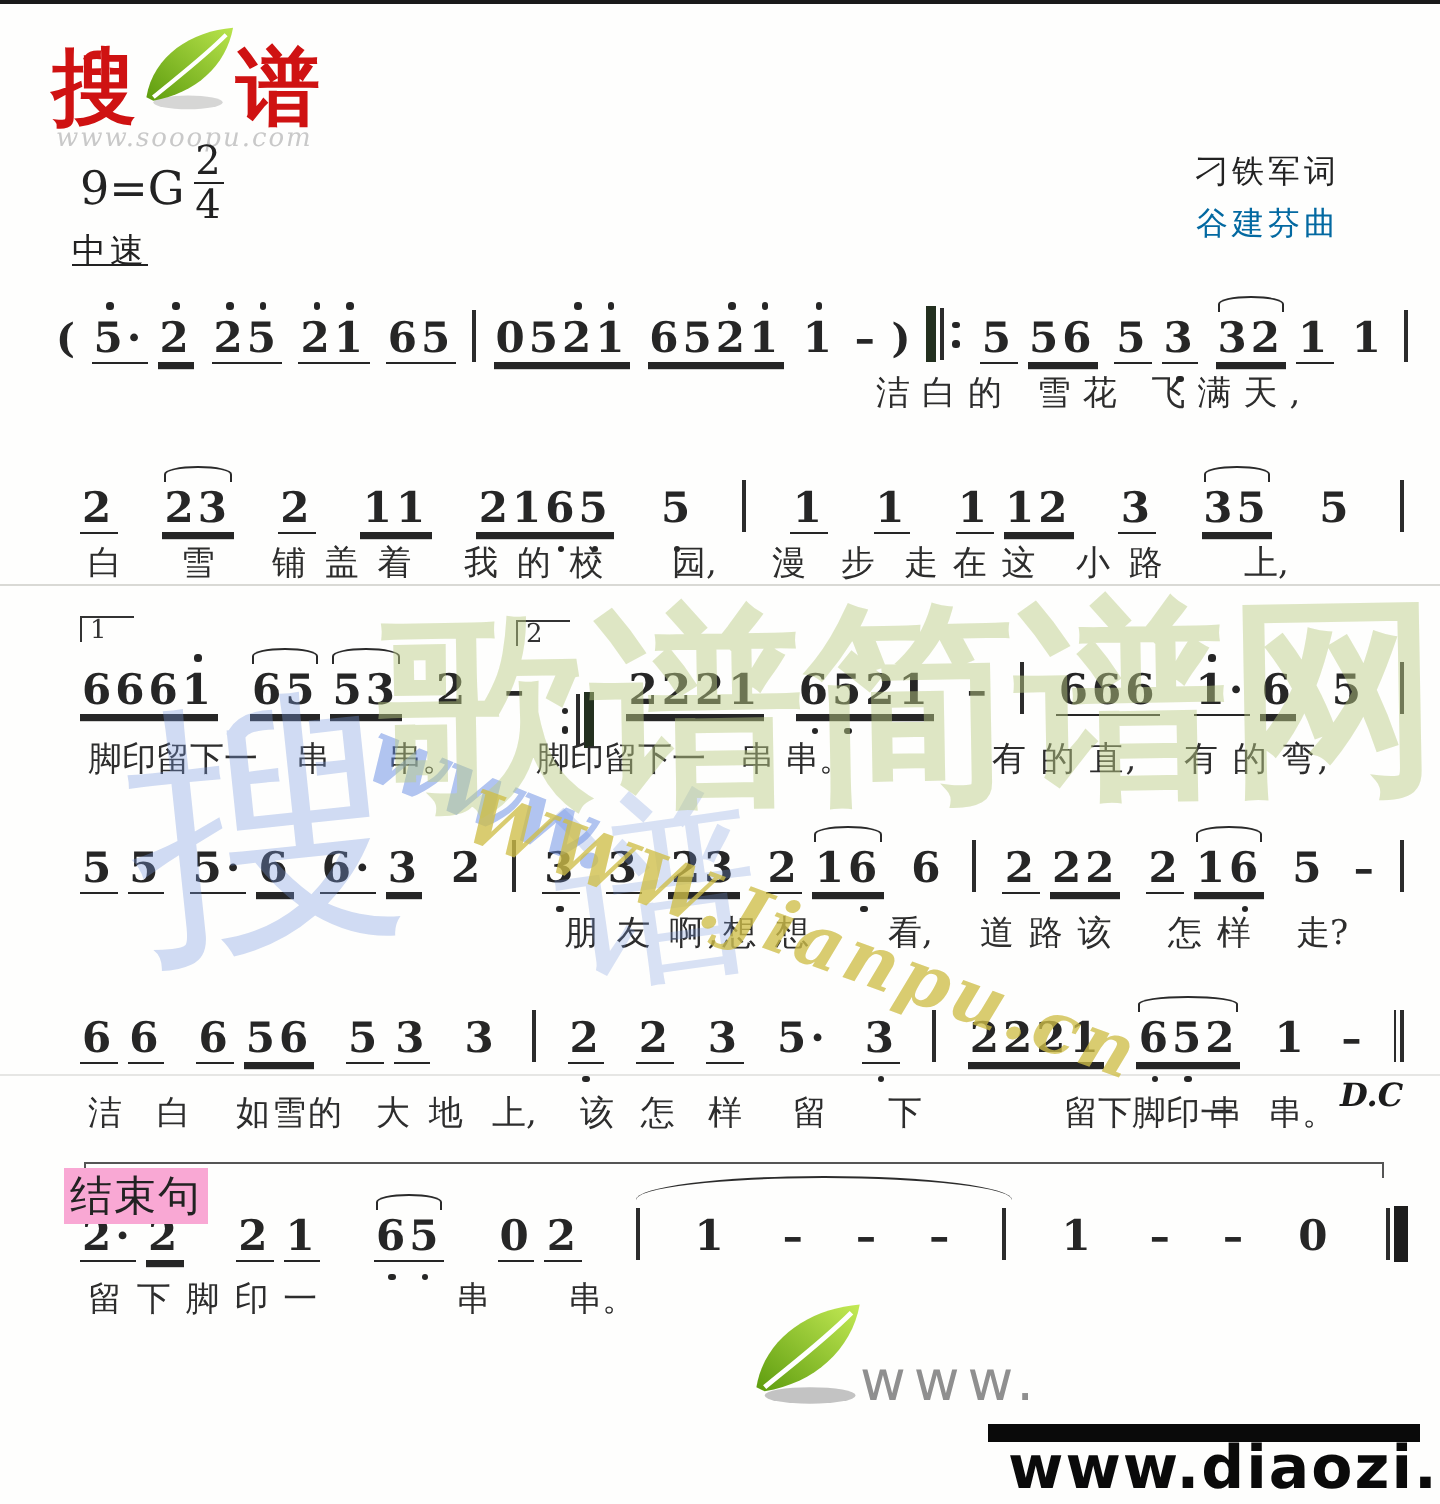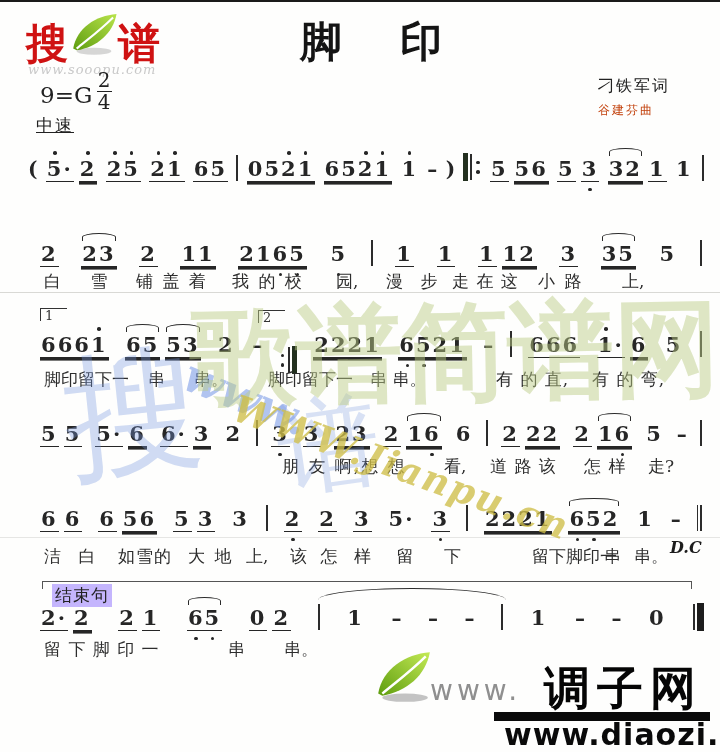--- a/index.html
+++ b/index.html
@@ -18,21 +18,21 @@
   #logo-site{position:absolute;top:52px;left:2px;font-size:13px;color:#c9c9c9;
              letter-spacing:1px;font-style:italic;}
 
   
   #title{top:14px;left:300px;font-size:42px;font-weight:bold;color:#141414;letter-spacing:58px;white-space:nowrap;}
   #keysig{top:82px;left:40px;font-size:23px;color:#222;}
   #meter{top:70px;left:94px;width:20px;text-align:center;font-size:20px;color:#222;line-height:21px;}
   #meter .mline{width:15px;height:1px;background:#222;margin:0 auto;}
   #tempo{top:114px;left:36px;font-size:17px;color:#222;letter-spacing:2px;text-decoration:underline;}
   #lyricist{top:76px;left:598px;font-size:16px;color:#222;letter-spacing:2px;}
-  #composer{top:102px;left:598px;font-size:12px;color:#c2410c;letter-spacing:2px;}
+  #composer{top:102px;left:598px;font-size:16px;color:#0369a1;letter-spacing:2px;}
 
   
   .rule{left:0;width:720px;height:1px;background:#b9b9b4;opacity:.55;}
 
   
   .system{position:absolute;left:0;width:720px;height:78px;}
   .notes-row{position:absolute;display:flex;justify-content:space-between;align-items:baseline;}
   .cluster{display:inline-flex;gap:5px;align-items:baseline;}
   .g{position:relative;font-size:21px;font-weight:600;color:#262626;letter-spacing:2px;
      padding:0 1px;line-height:1.15;white-space:nowrap;}
@@ -55,21 +55,21 @@
   .bdots i{width:3.5px;height:3.5px;border-radius:50%;background:#262626;}
   .lyr{position:absolute;font-size:17px;color:#2d2d2d;white-space:pre;}
   .volta{position:absolute;width:22px;height:12px;border-left:1.2px solid #333;border-top:1.2px solid #333;
      font-size:13px;color:#333;padding:0 0 0 4px;line-height:13px;}
   .tie{position:absolute;height:11px;border-top:1.6px solid #2b2b2b;
      border-radius:50% 50% 0 0 / 100% 100% 0 0;}
 
   #dc-label{top:538px;left:670px;font-size:16px;font-weight:bold;font-style:italic;color:#1c1c1c;}
   #ending-bracket{top:581px;left:42px;width:648px;height:7px;border-top:1.2px solid #555;
       border-left:1.2px solid #555;border-right:1.2px solid #555;}
-  #ending-label{top:584px;left:52px;font-size:17px;color:#222;letter-spacing:1px;background:#c4b5fd;padding:0 3px;}
+  #ending-label{top:584px;left:32px;font-size:21px;color:#222;letter-spacing:1px;background:#f9a8d4;padding:0 3px;}
 
   
   .wm{position:absolute;pointer-events:none;white-space:nowrap;}
   #wm-blue-char1{top:322px;left:64px;font-size:138px;color:rgba(120,152,222,.34);transform:rotate(-6deg);}
   #wm-blue-char2{top:378px;left:278px;font-size:102px;color:rgba(120,152,222,.28);transform:rotate(-8deg);}
   #wm-blue-www{top:348px;left:196px;font-size:46px;font-weight:bold;font-style:italic;
       color:rgba(100,138,228,.5);transform:rotate(22deg);transform-origin:left top;}
   #wm-stamp{top:282px;left:190px;font-size:106px;font-weight:bold;color:rgba(189,205,133,.48);
       letter-spacing:0;transform:rotate(-1deg);}
   #wm-stamp2{top:372px;left:438px;font-size:88px;font-weight:bold;color:rgba(189,205,133,.38);}
@@ -102,21 +102,20 @@
           </defs>
         <ellipse cx="30" cy="47" rx="20" ry="4" fill="#bbb" opacity=".6"></ellipse>
         <path d="M6 44 C 10 20, 32 6, 56 4 C 52 26, 34 42, 10 46 Z" fill="url(#lg1)"></path>
         <path d="M10 44 C 22 34, 38 22, 52 8" stroke="#ffffff" stroke-width="2.4" fill="none"></path>
       </svg>
     </span>
     <span class="logo-char" id="logo-char2">谱</span>
     <div id="logo-site">www.sooopu.com</div>
   </div>
 
-  <div class="abs" id="title">脚印</div>
   <div class="abs" id="keysig">9=G</div>
   <div class="abs" id="meter">
     <div>2</div>
     <div class="mline"></div>
     <div>4</div>
   </div>
   <div class="abs" id="tempo">中速</div>
   <div class="abs" id="lyricist">刁铁军词</div>
   <div class="abs" id="composer">谷建芬曲</div>
 
@@ -182,20 +181,21 @@
             <span class="g u2 slur"><span class="ch">3</span><span class="ch">2</span></span>
             <span class="g u1"><span class="ch">1</span></span>
           </span>
           <span class="cluster">
             <span class="g"><span class="ch">1</span></span>
           </span>
           <span class="cluster">
             <span class="bar"></span>
           </span>
         </div>
+        <div class="lyr" style="left: 438px; top: 45px; letter-spacing: 6px;">洁白的 雪花 飞满天,</div>
       </div>
       <div class="system" style="top: 226px;">
         <div class="notes-row" style="left: 40px; width: 662px; top: 9px;">
           <span class="cluster">
             <span class="g u1"><span class="ch">2</span></span>
           </span>
           <span class="cluster">
             <span class="g u2 slur"><span class="ch">2</span><span class="ch">3</span></span>
           </span>
           <span class="cluster">
@@ -515,16 +515,15 @@
         <stop offset="0" stop-color="#5d9c0e"></stop>
             <stop offset="1" stop-color="#c4ea55"></stop>
       </linearGradient>
         </defs>
       <ellipse cx="32" cy="48" rx="22" ry="4" fill="#aaa" opacity=".7"></ellipse>
       <path d="M6 44 C 10 20, 32 6, 56 4 C 52 26, 34 42, 10 46 Z" fill="url(#lg2)"></path>
       <path d="M10 44 C 22 34, 38 22, 52 8" stroke="#ffffff" stroke-width="2.4" fill="none"></path>
     </svg>
   </span>
   <div class="abs" id="footer-www">www.</div>
-  <div class="abs" id="footer-brand">调子网</div>
   <div class="abs" id="footer-bar"></div>
   <div class="abs" id="footer-url">www.diaozi.com</div>
 </div>
 
 </body></html>

